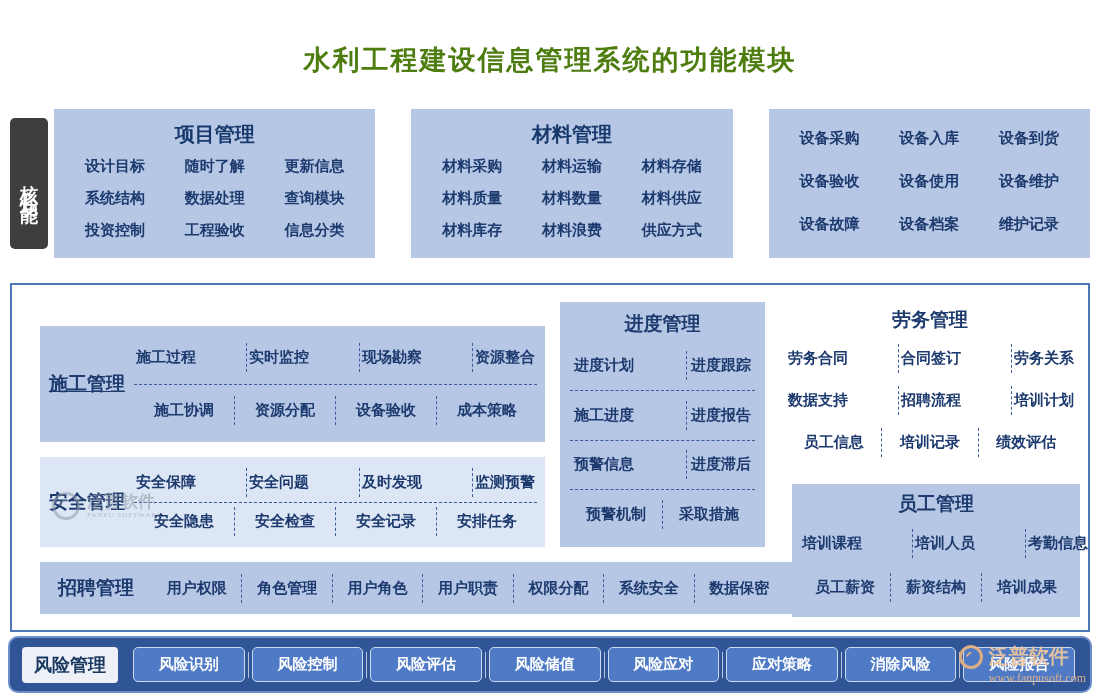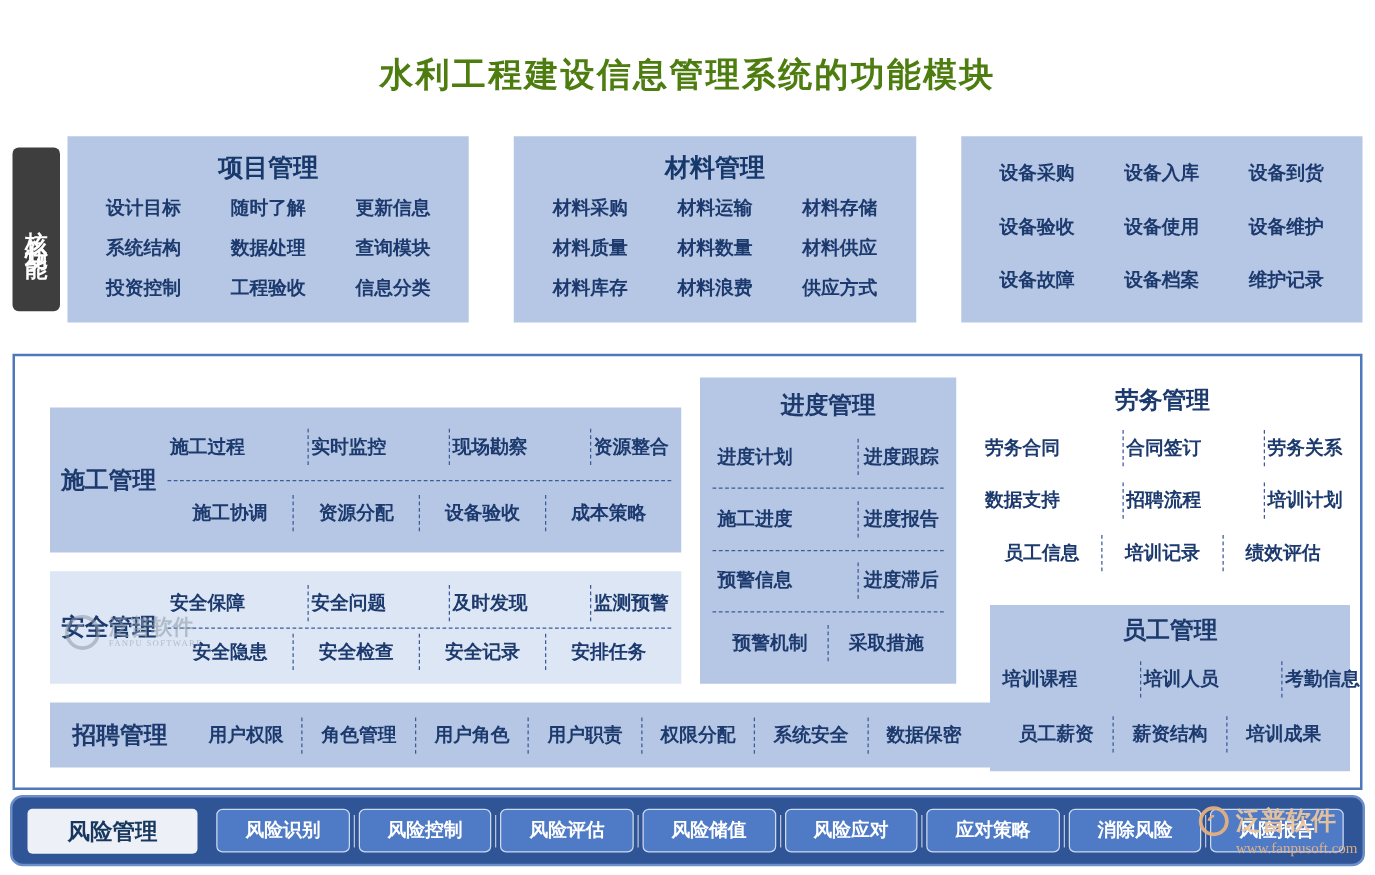--- a/index.html
+++ b/index.html
@@ -59,21 +59,21 @@
   .row { flex:1; display:flex; align-items:center; }
   .row:not(:last-child) { border-bottom:1px dashed #3b5c99;gap:48px; }
   .no-hline .row:not(:last-child) { border-bottom:none; }
   .cell {
     flex:1; text-align:center; font-size:15px; font-weight:bold;
     white-space:nowrap; padding:5px 2px;
   }
   .cell + .cell { border-left:1px dashed #3b5c99; }
 
   .construction { left:28px; top:41px; width:505px; height:116px; background:#b6c7e5; }
-  .construction .block-label { width:112px; }
+  .construction .block-label { width:112px;text-decoration:underline; }
 
   .safety { left:28px; top:172px; width:505px; height:90px; background:#dce6f4; }
   .safety .block-label { width:112px; }
 
   .recruit { left:28px; top:277px; width:752px; height:52px; background:#b6c7e5; }
   .recruit .block-label { width:112px; }
   .recruit .rows { margin:6px 8px 6px 0; }
 
   .progress {
     left:548px; top:17px; width:205px; height:245px; background:#b6c7e5;
@@ -94,21 +94,21 @@
   .employee .rows { margin:0; }
 
   
   .risk-bar {
     position:absolute; left:8px; top:636px; width:1084px; height:57px;
     background:#2f5597; border:2px solid #6c8fca; border-radius:10px;
     display:flex; align-items:center; padding:0 12px;
   }
   .risk-label {
     background:#edf0f7; color:#17375e; font-size:18px; font-weight:bold;
-    padding:6px 32px; border-radius:4px; margin-right:12px; white-space:nowrap;
+    padding:6px 12px; border-radius:4px; margin-right:12px; white-space:nowrap;
   }
   .risk-items { flex:1; display:flex; align-items:center; }
   .risk-item {
     flex:1; background:#4e7ac6; border:1px solid #cdd9ee; border-radius:5px;
     color:#ffffff; font-size:15px; font-weight:bold; text-align:center;
     padding:7px 0; margin:0 3px; white-space:nowrap;
   }
   .risk-divider { width:1px; height:26px; background:rgba(255,255,255,.65); }
 
   

